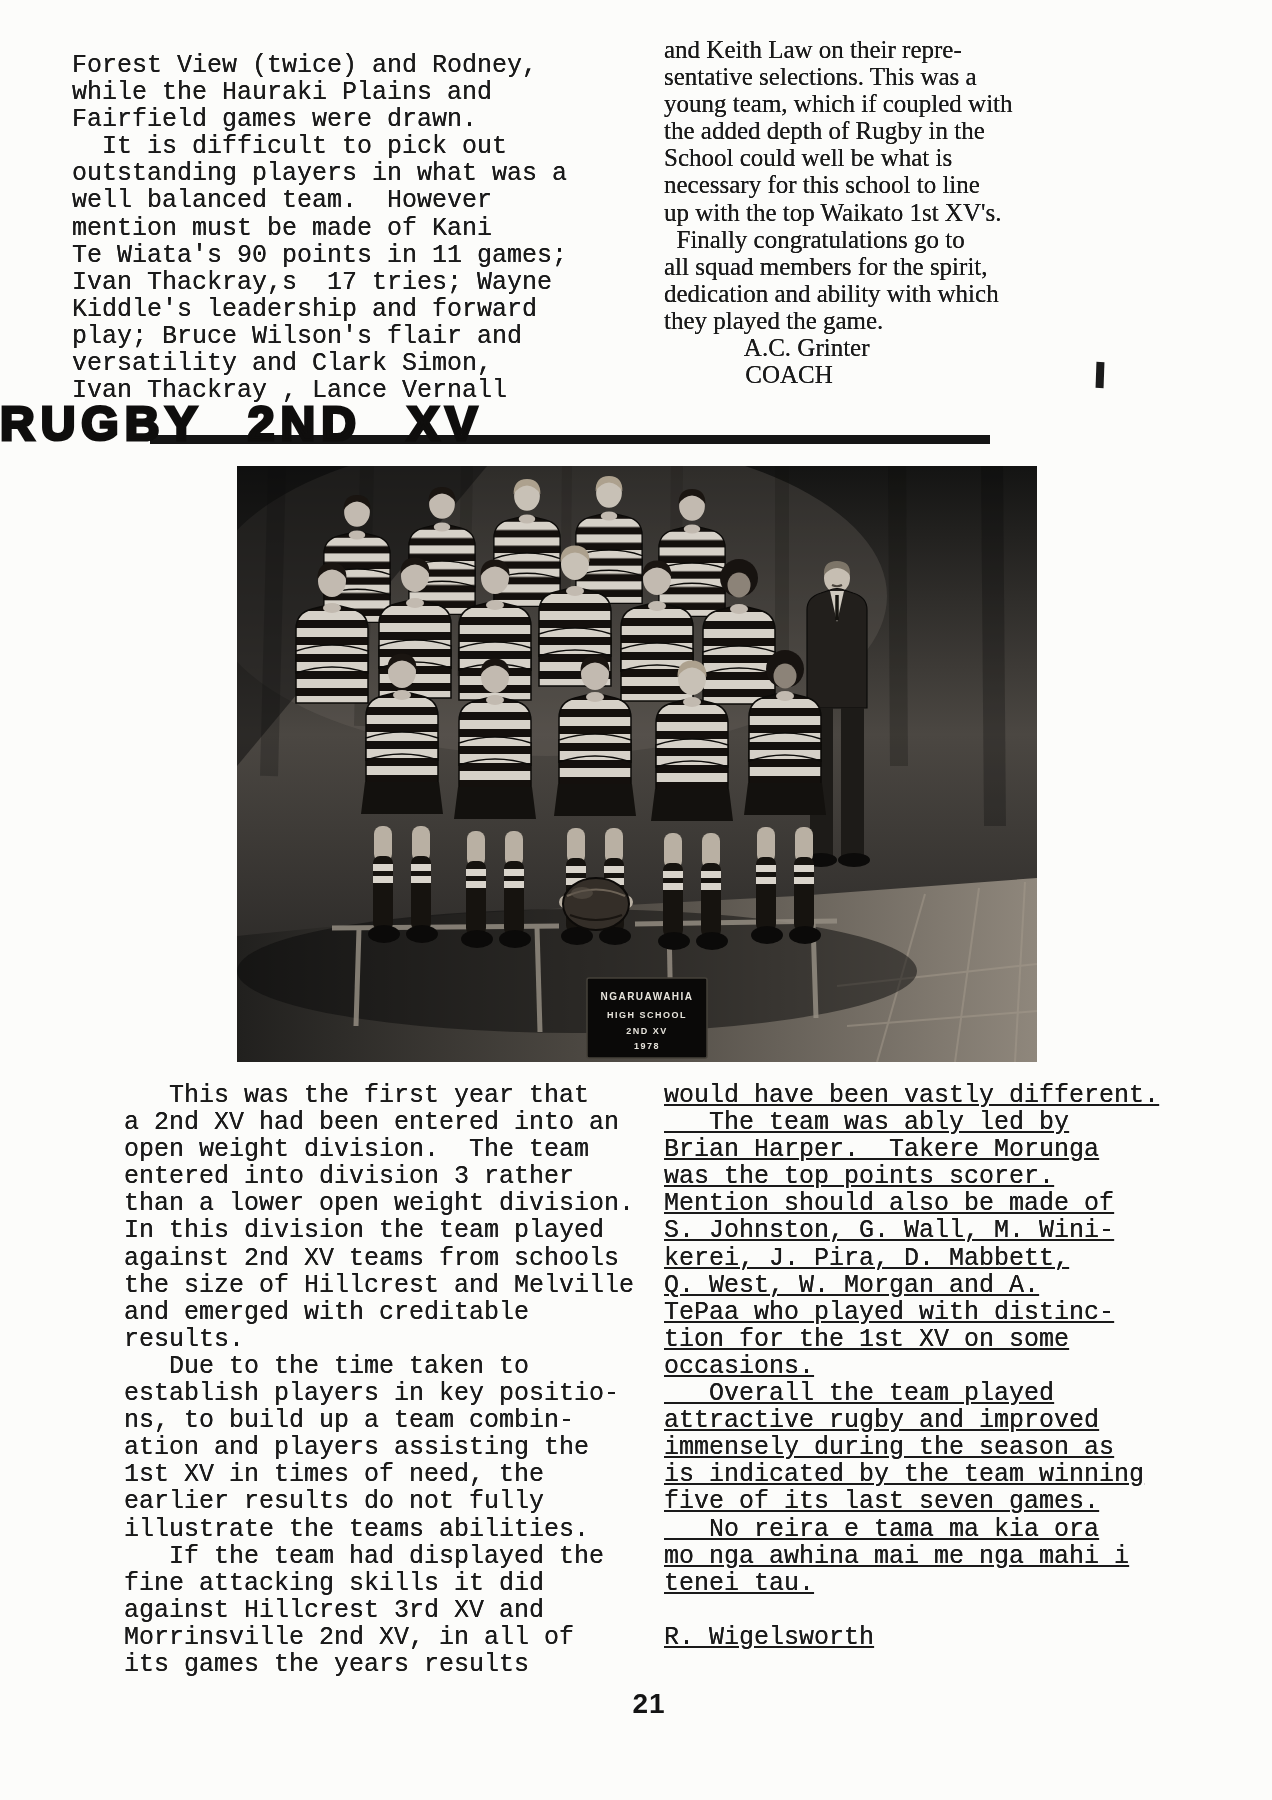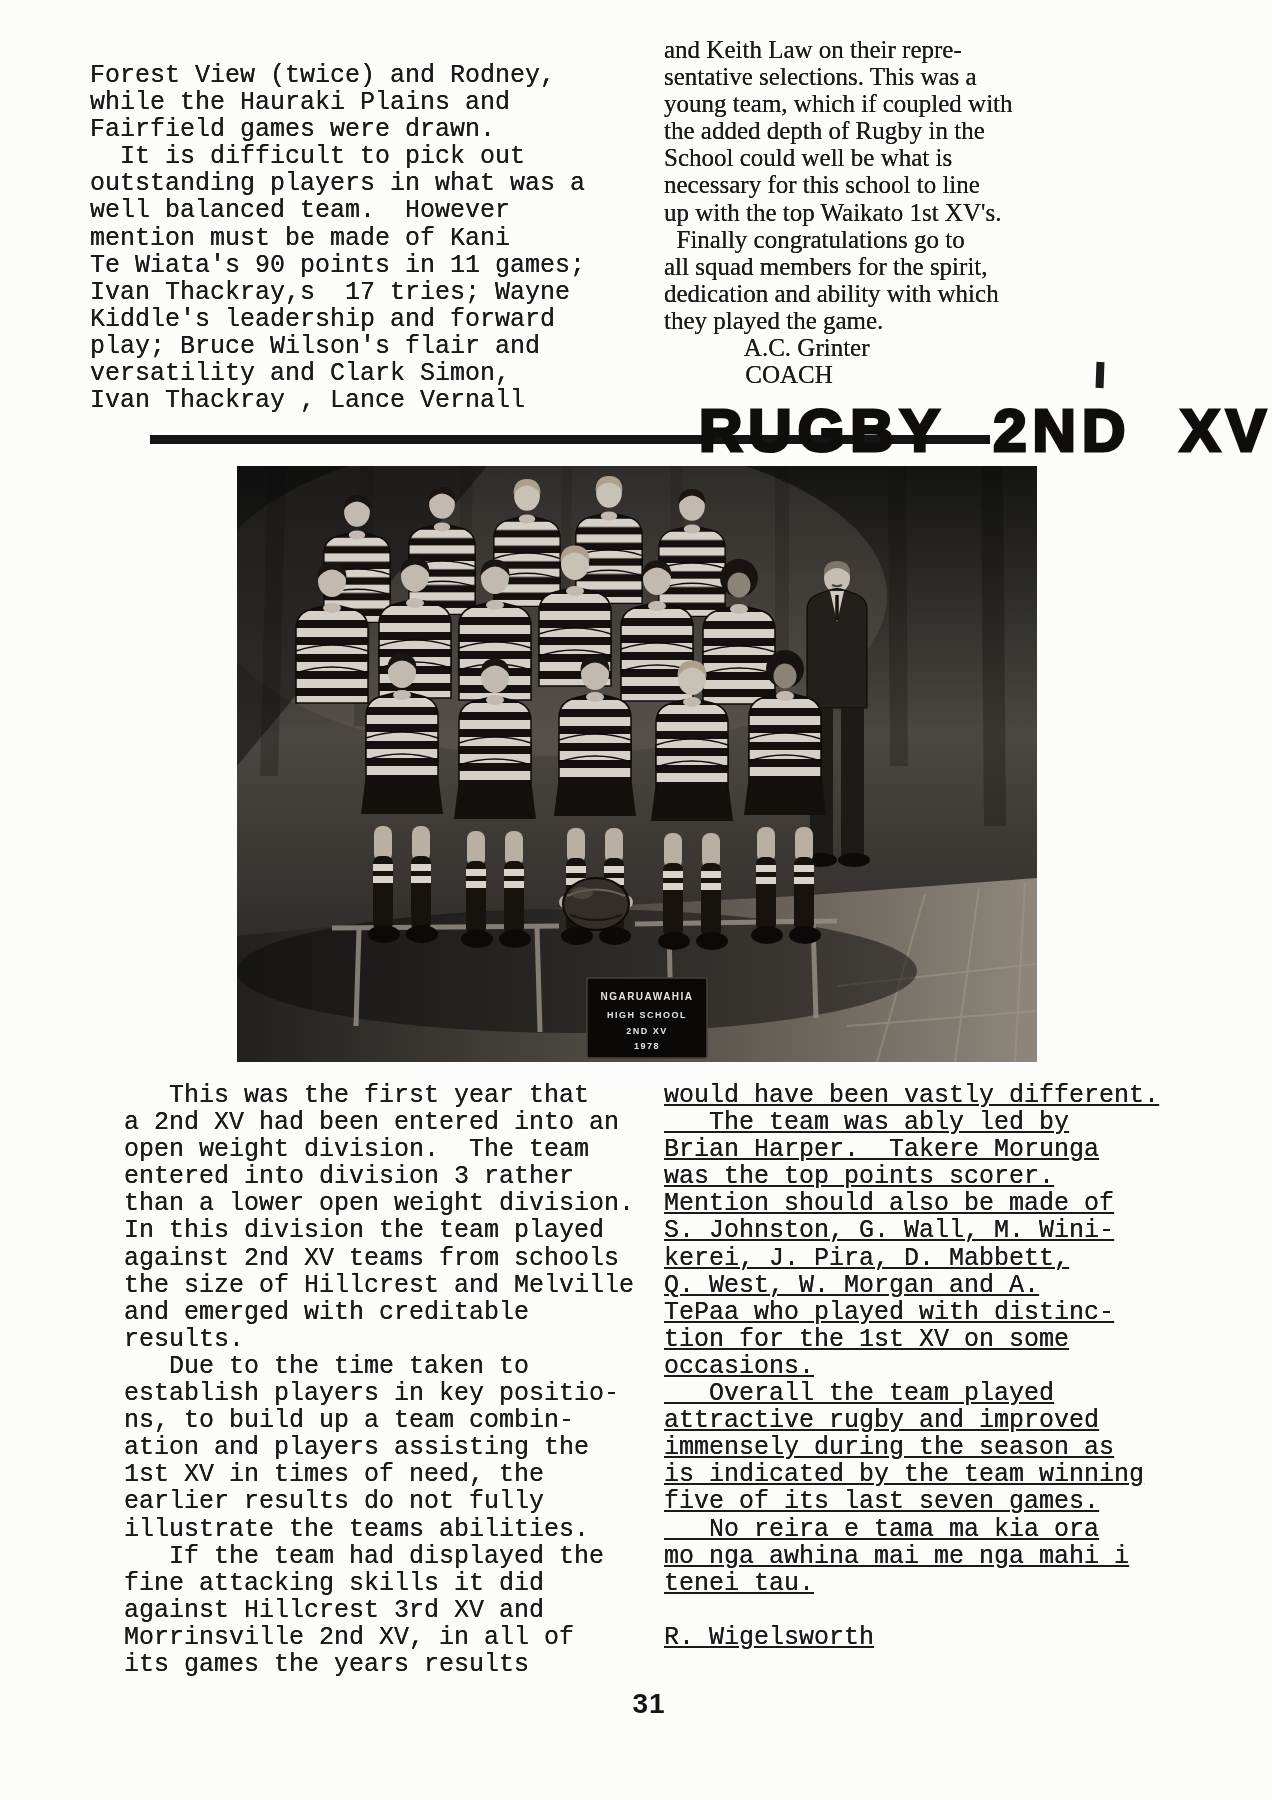--- a/index.html
+++ b/index.html
@@ -7,33 +7,33 @@
   .page {
     position:relative; width:1272px; height:1800px; margin:0 auto;
     background:#fcfcfa; overflow:hidden;
     font-family:"Liberation Mono","DejaVu Sans Mono",monospace;
   }
   .typewriter {
     position:absolute; white-space:pre;
     font-size:25px; line-height:27.1px; color:#1a1a1a;
     text-shadow:0 0 0.6px #1a1a1a;
   }
-  #col-top-left    { left:90px;  top:52px;margin-top:10px;  }
+  #col-top-left    { left:72px;  top:52px;  }
   #col-top-right   { left:664px; top:36px;font-family:Liberation Serif, serif;  }
   #col-bottom-left  { left:88px;  top:1082px;margin-left:36px; }
   #col-bottom-right { left:664px; top:1082px;text-decoration:underline; }
   .rule {
     position:absolute; left:150px; top:435px; width:840px; height:9px;
     border-top:6px solid #151515; border-bottom:3px solid #151515;
   }
   .headline {
     position:absolute; left:0; top:396px; width:100%;
-    text-align:right;
+    text-align:left;
     font-family:"Liberation Sans","DejaVu Sans",sans-serif;
-    font-weight:bold; font-size:60px; letter-spacing:6px; word-spacing:26px;
+    font-weight:bold; font-size:48px; letter-spacing:6px; word-spacing:26px;
     color:#0f0e0d; -webkit-text-stroke:3.2px #0f0e0d;
   }
   .photo {
     position:absolute; left:237px; top:466px; width:800px; height:596px;
     background:#bef264;
   }
   .photo svg { display:block; width:100%; height:100%; }
   .signT {
     fill:#e7e4dc; font-family:"Liberation Sans","DejaVu Sans",sans-serif;
     font-weight:bold; text-anchor:middle; letter-spacing:1.5px;
@@ -317,15 +317,15 @@
 attractive rugby and improved
 immensely during the season as
 is indicated by the team winning
 five of its last seven games.
    No reira e tama ma kia ora
 mo nga awhina mai me nga mahi i
 tenei tau.
 
 R. Wigelsworth</div>
 
-  <div class="pagenum">31</div>
+  <div class="pagenum">21</div>
 
 </div>
 
 </body></html>

